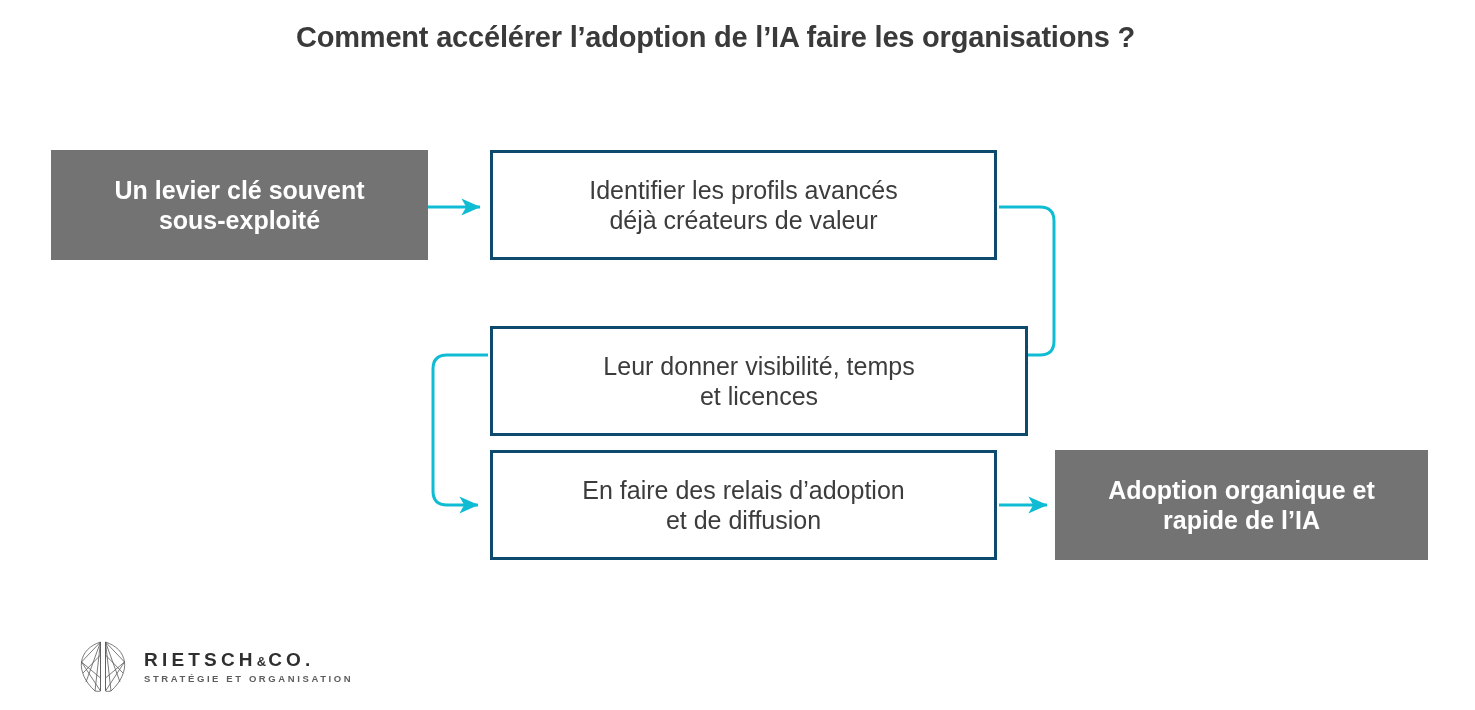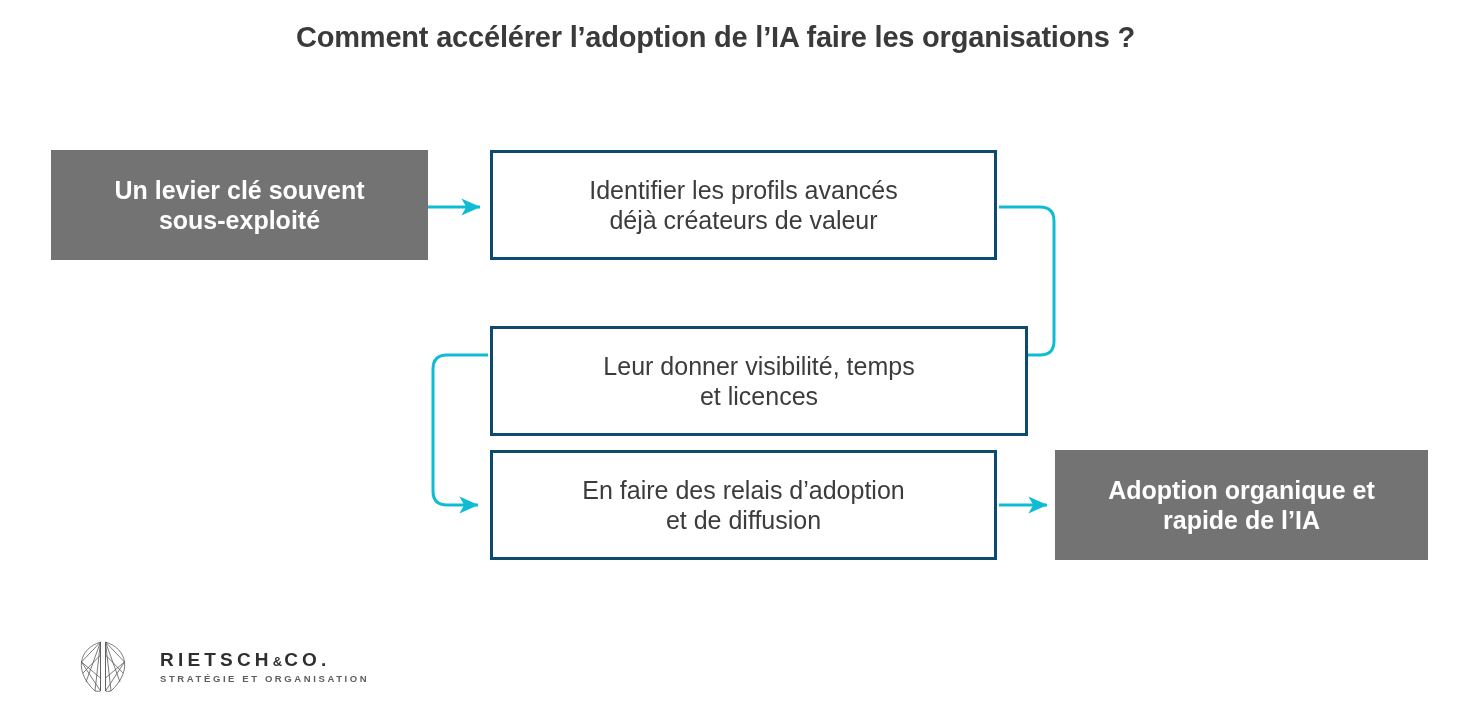--- a/index.html
+++ b/index.html
@@ -81,21 +81,21 @@
   #node-step-3     { left: 490px;  top: 450px; width: 507px; height: 110px; }
   #node-outcome    { left: 1055px; top: 450px; width: 373px; height: 110px; }
 
   
   #logo {
     position: absolute;
     left: 74px;
     top: 638px;
     display: flex;
     align-items: center;
-    gap: 28px;
+    gap: 12px;
   }
   #logo-mark { flex: 0 0 auto; }
   #logo-words {
     display: flex;
     flex-direction: column;
     justify-content: center;
   }
   #logo-name {
     font-size: 19px;
     font-weight: bold;

